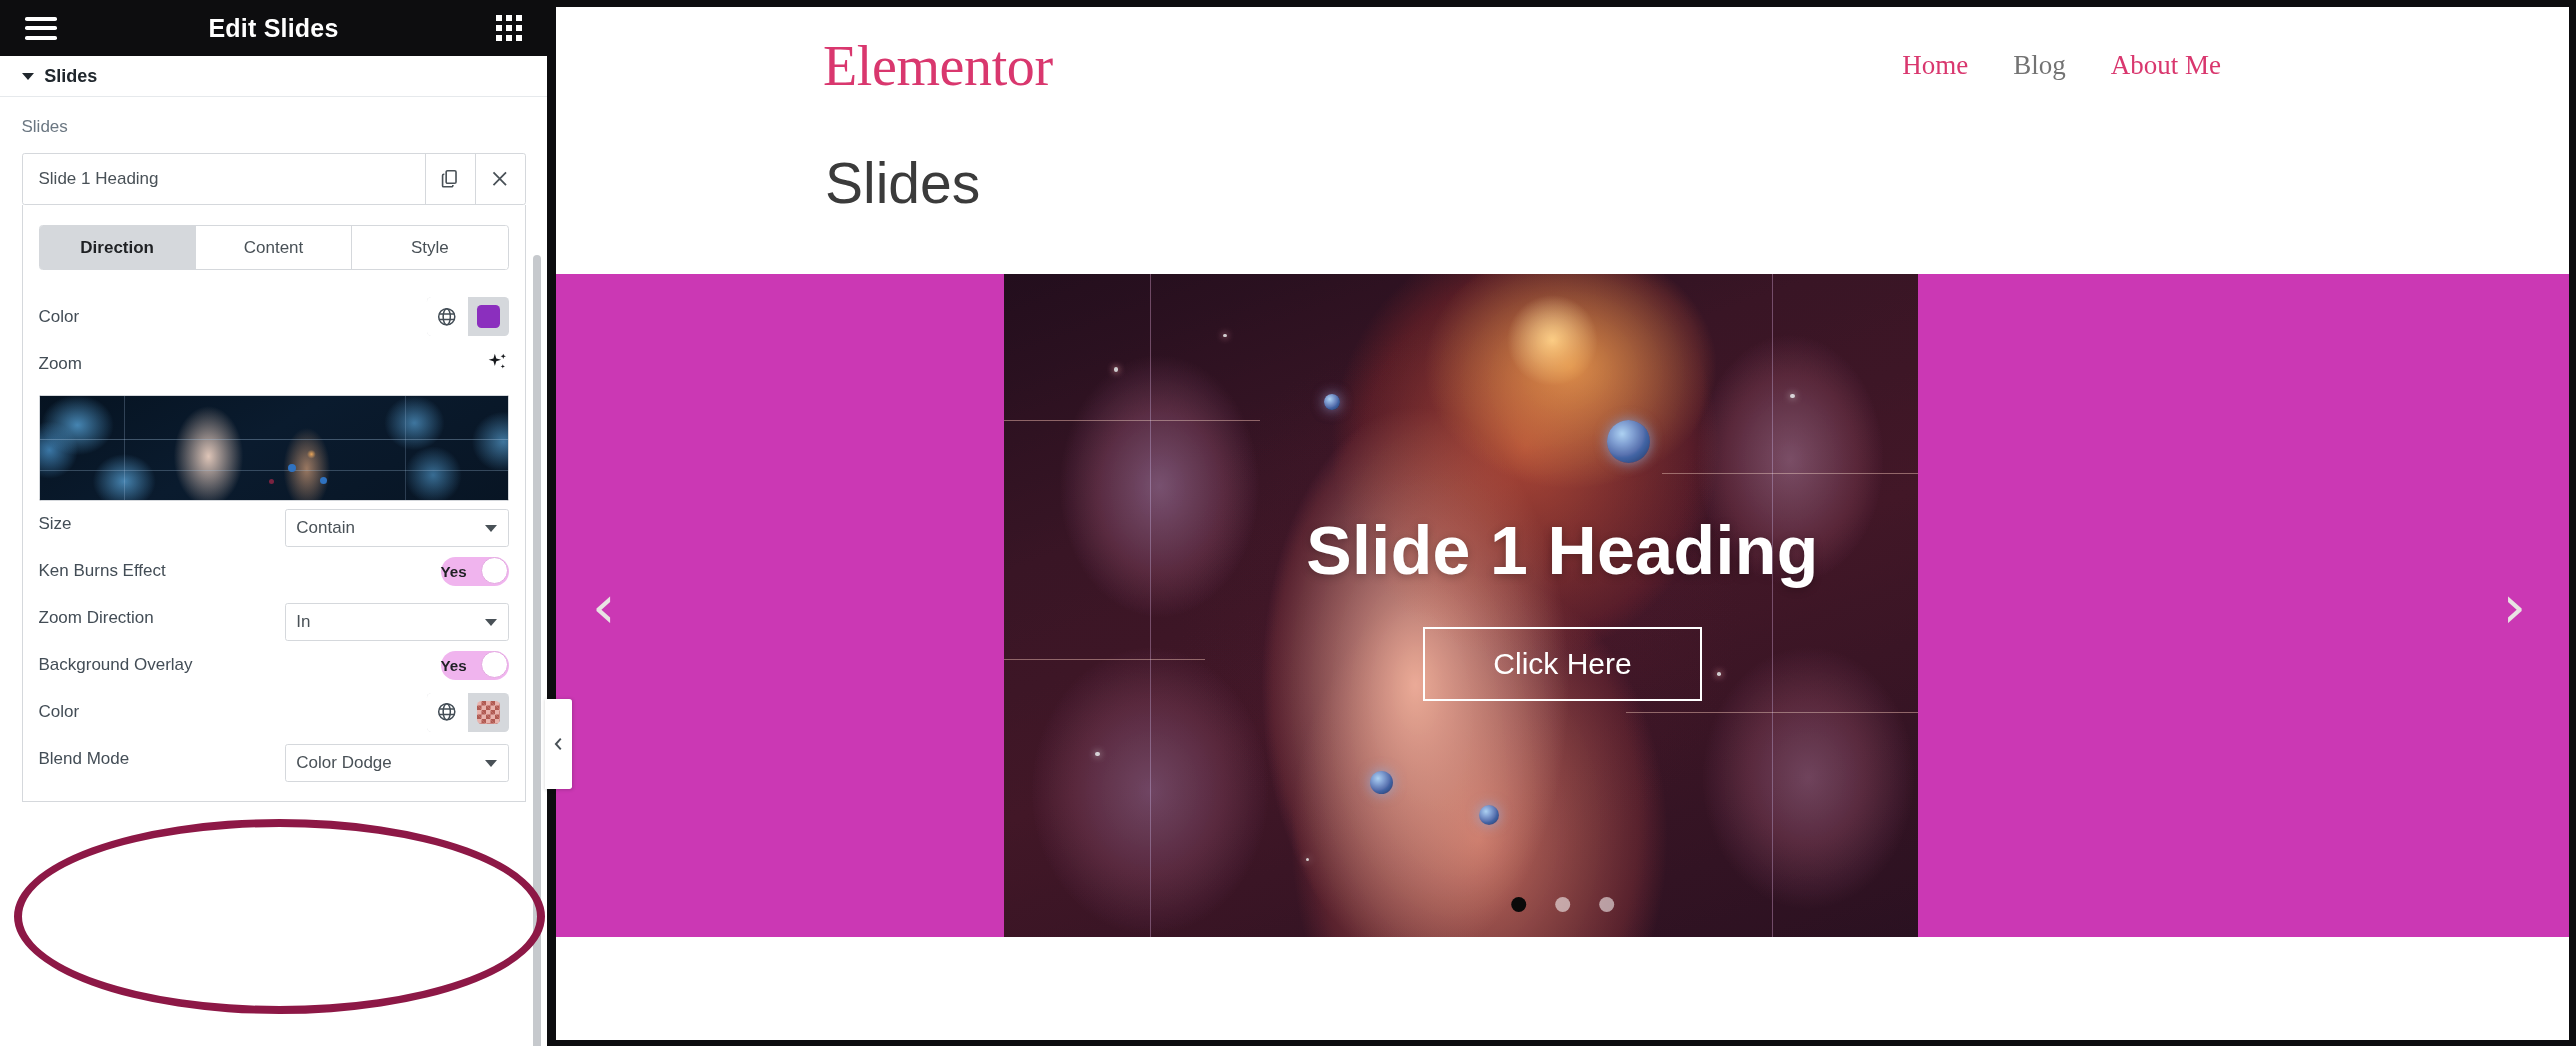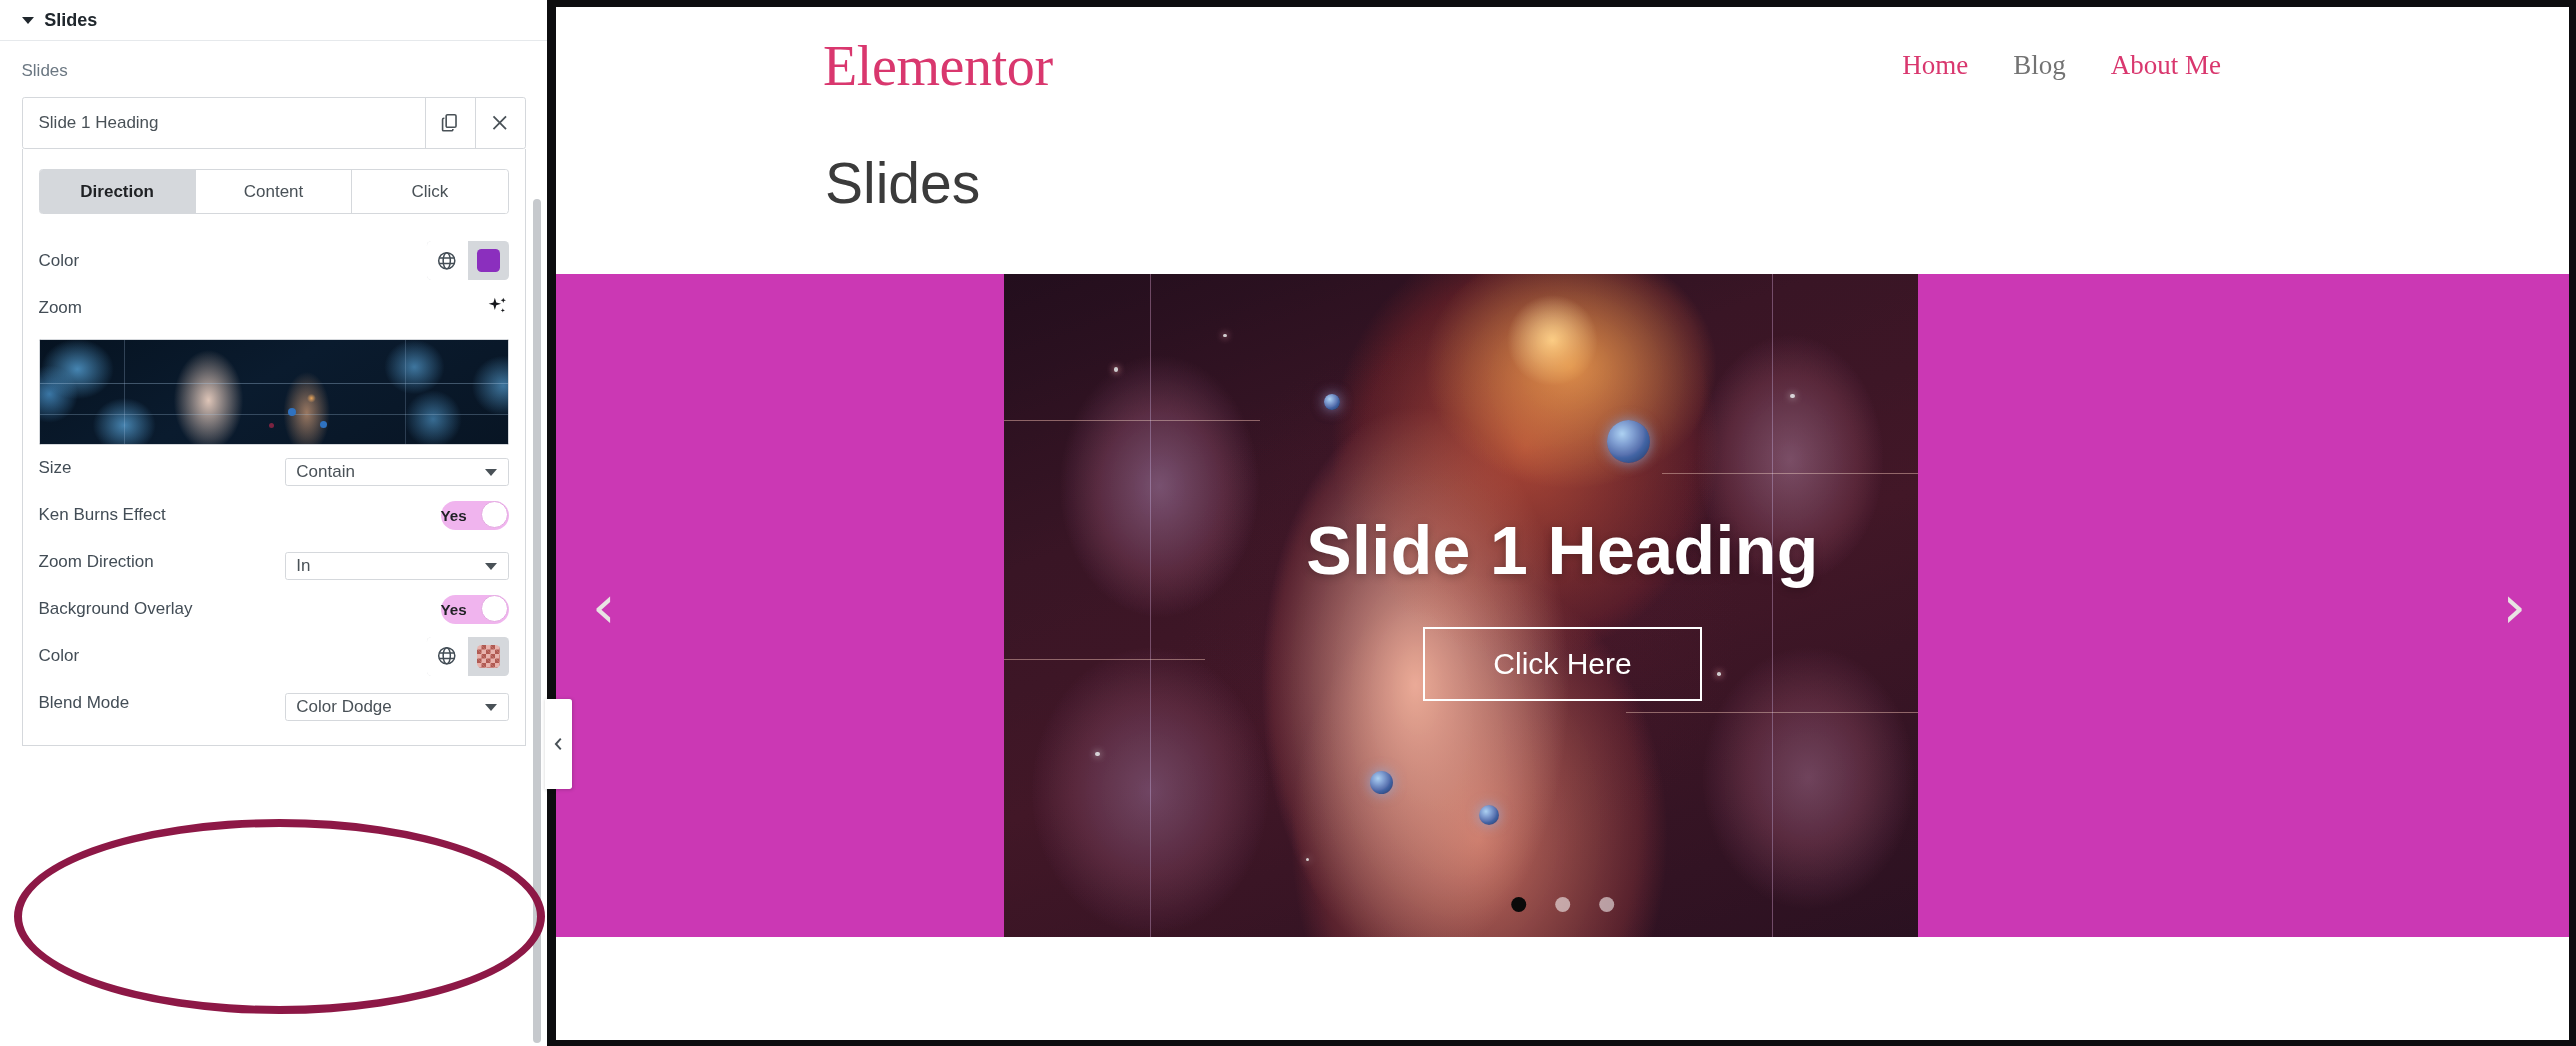--- a/index.html
+++ b/index.html
@@ -124,21 +124,21 @@
   .sparkle { cursor: pointer; }
 
   
   .thumb {
     width: 100%; height: 106px; margin-top: 7.2px; border: 0.9px solid #d5d8dc;
     border-radius: 1.8px; overflow: hidden; position: relative; background: #08101d;
   }
 
   
   .sel {
-    width: 224px; height: 28px; border: 0.9px solid #d5d8dc; border-radius: 2.7px;
+    width: 224px; height: 38px; border: 0.9px solid #d5d8dc; border-radius: 2.7px;
     display: flex; align-items: center; padding: 0 10.8px; font-size: 17px;
     color: #495157; background: #fff; position: relative; cursor: pointer; margin-top: 8px;
   }
   .sel .arrow {
     position: absolute; right: 10.8px; width: 0; height: 0;
     border-left: 6.3px solid transparent; border-right: 6.3px solid transparent;
     border-top: 7.2px solid #495157;
   }
 
   
@@ -285,20 +285,39 @@
   }
   #collapse-handle svg { display: block; }
 </style>
 </head>
 <body>
 
 <div id="app">
 
   <div id="panel">
 
+    <div id="panel-header">
+      <div class="hamburger">
+        <span></span>
+          <span></span>
+          <span></span>
+      </div>
+      <div id="panel-title">Edit Slides</div>
+      <div class="grid-icon">
+        <i></i>
+          <i></i>
+          <i></i>
+          <i></i>
+          <i></i>
+          <i></i>
+          <i></i>
+          <i></i>
+          <i></i>
+      </div>
+    </div>
 
     <div id="section-slides">
       <span class="caret"></span>
       <span class="lbl">Slides</span>
     </div>
 
     <div id="panel-body">
       <div id="panel-scroll">
 
         <div id="slides-caption">Slides</div>
@@ -316,21 +335,21 @@
               <path d="M5 5 L19 19 M19 5 L5 19"></path>
             </svg>
           </div>
         </div>
 
         <div class="repeater-content">
 
           <div class="tabs">
             <div class="tab active">Direction</div>
             <div class="tab">Content</div>
-            <div class="tab">Click</div>
+            <div class="tab">Style</div>
           </div>
 
           <div class="ctrl">
             <span class="sub-label">Color</span>
             <div class="colorpick">
               <div class="globe">
                 <svg width="21.5" height="21.5" viewBox="0 0 24 24" fill="none" stroke="#434d56" stroke-width="1.7">
                   <circle cx="12" cy="12" r="9"></circle>
                   <ellipse cx="12" cy="12" rx="4" ry="9"></ellipse>
                   <path d="M3.3 9h17.4M3.3 15h17.4"></path>

